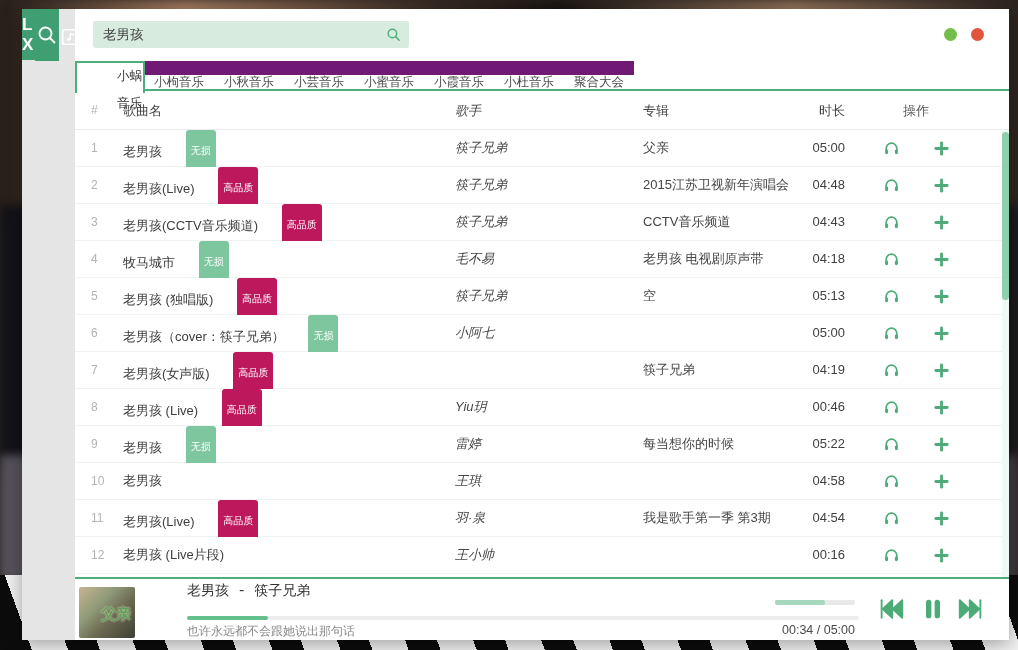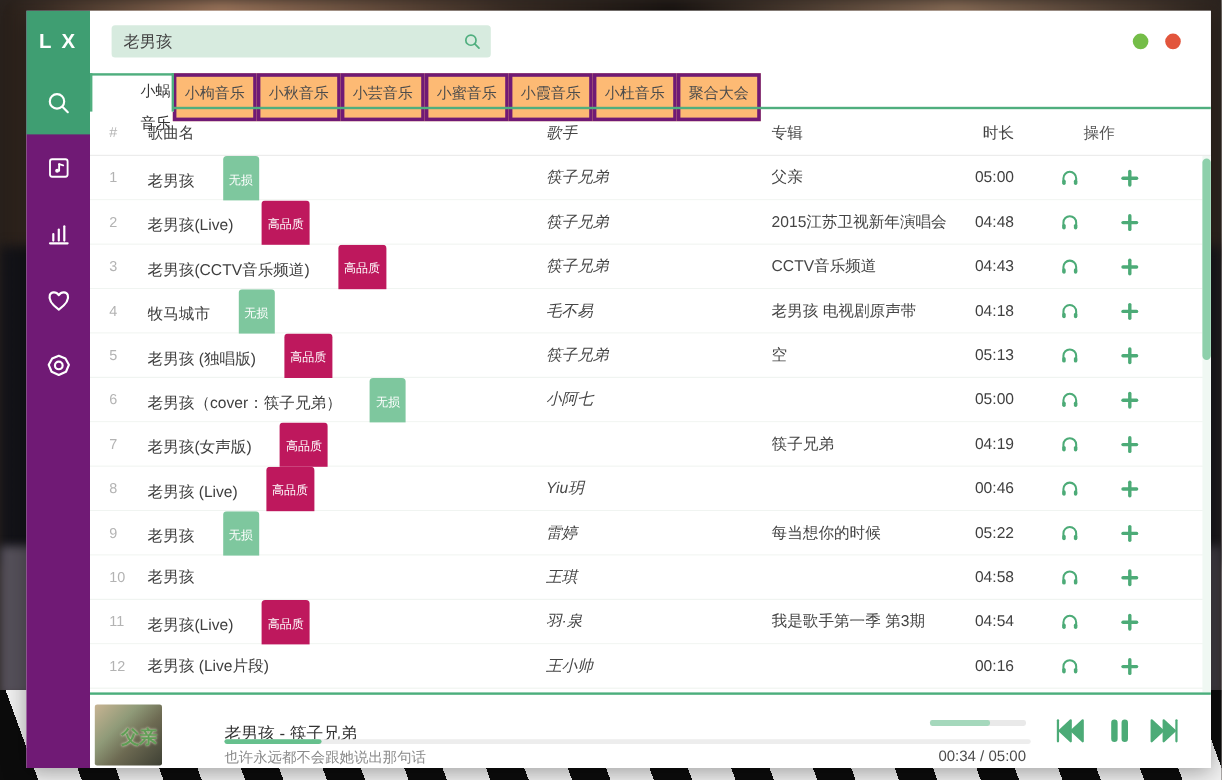--- a/index.html
+++ b/index.html
@@ -15,21 +15,21 @@
   .bg-low    { position:absolute; left:0; top:455px; width:100%; height:125px;
                background:linear-gradient(90deg,#55505a,#8d8890 50%,#3f3b42); filter:blur(4px); }
   .bg-keys   { position:absolute; left:0; top:575px; width:100%; height:75px;
                background:repeating-linear-gradient(70deg,#0c0c0c 0 30px,#f2f2f2 30px 64px); }
 
   
   .window { position:absolute; left:22px; top:9px; width:987px; height:631px; background:#ffffff;
             display:flex; box-shadow:0 4px 18px rgba(0,0,0,.35); }
 
   
-  .sidebar { width:53px; height:631px; background:#701a75; flex:0 0 53px; display:flex; flex-direction:column; }
+  .sidebar { width:53px; height:631px; background:#e5e5e5; flex:0 0 53px; display:flex; flex-direction:row; }
   .logo { height:51px; background:#3f9e72; color:#fff; font-weight:bold; font-size:17px;
           display:flex; align-items:center; justify-content:center; letter-spacing:2px; }
   .nav-item { height:55px; display:flex; align-items:center; justify-content:center; cursor:pointer; }
   .nav-item.first { height:52px; }
   .nav-item.active { background:#3f9e72; }
   .nav-item svg { display:block; }
 
   
   .main { position:relative; width:934px; height:631px; background:#fff; }
 
@@ -40,21 +40,21 @@
                   outline:none; padding:0 34px 0 10px; font-size:13.5px; color:#434343;
                   font-family:"Liberation Sans",sans-serif; }
   .search-icon { position:absolute; right:7px; top:5px; }
   .win-btn { position:absolute; top:19px; width:13px; height:13px; border-radius:50%; cursor:pointer; }
   .win-min { left:869px; background:#74bd48; }
   .win-close { left:896px; background:#e2553c; }
 
   
   .tabbar { position:absolute; left:0; top:52px; width:934px; height:30px; }
   .tabbar .underline { position:absolute; left:0; bottom:0; width:100%; height:2px; background:#4fae7e; z-index:1; }
-  .tab { position:absolute; top:0; height:40px; width:70px; background:#fdba74; border:3px solid #701a75;
+  .tab { position:absolute; top:0; height:14px; width:70px; background:#f0abfc; border:7px solid #701a75;
          font-size:12.5px; color:#4c4c4c; text-align:center; line-height:28px; cursor:pointer; z-index:0; }
   .tab.active { background:#fff; border:2px solid #4fae7e; border-bottom:none; height:32px; z-index:2;
                 color:#333; line-height:27px;padding-left:39px; }
 
   
   .thead { position:absolute; left:0; top:82px; width:934px; height:39px; border-bottom:1px solid #ececec;
            font-size:13px; color:#555; line-height:39px; }
   .rows { position:absolute; left:0; top:121px; width:934px; }
   .row { position:relative; height:37px; border-bottom:1px solid #f0f4f1; font-size:13px; line-height:36px;
          background:#fff; }
@@ -78,21 +78,21 @@
   .scroll-thumb { position:absolute; left:927px; top:123px; width:7px; height:168px; background:#8ed0ab;
                   border-radius:4px; cursor:pointer; }
 
   
   .player { position:absolute; left:0; top:568px; width:934px; height:63px; background:#fff;
             border-top:2px solid #4bae7c; }
   .album-art { position:absolute; left:4px; top:8px; width:56px; height:51px; border-radius:2px; overflow:hidden;
                background:linear-gradient(135deg,#c8b493 0%,#8f9a78 35%,#6d6a52 60%,#3e4034 100%); }
   .album-art .art-text { position:absolute; right:4px; bottom:14px; color:#5f9e55; font-size:15px;
                          font-weight:bold; text-shadow:0 0 2px #f5efdc; }
-  .p-title { position:absolute; left:112px; top:24px; font-size:14px; color:#333; }
+  .p-title { position:absolute; left:112px; top:3px; font-size:14px; color:#333;font-family:Liberation Mono, monospace; }
   .p-progress { position:absolute; left:112px; top:37px; width:672px; height:4px; background:#ededed;
                 border-radius:2px; cursor:pointer; }
   .p-progress .fill { height:4px; background:#66c08d; border-radius:2px; width:12%; }
   .p-lyric { position:absolute; left:112px; top:44px; font-size:12px; color:#8a8a8a; }
   .p-volume { position:absolute; left:700px; top:21px; width:80px; height:5px; background:#e9e9e9;
               border-radius:2px; cursor:pointer; }
   .p-volume .fill { height:5px; background:#a5d8bc; border-radius:2px; width:62%; }
   .p-time { position:absolute; left:640px; top:44px; width:140px; text-align:right; font-size:12.5px; color:#4a4a4a; }
   .p-btn { position:absolute; top:16px; width:32px; height:32px; display:flex; align-items:center;
            justify-content:center; cursor:pointer; }

